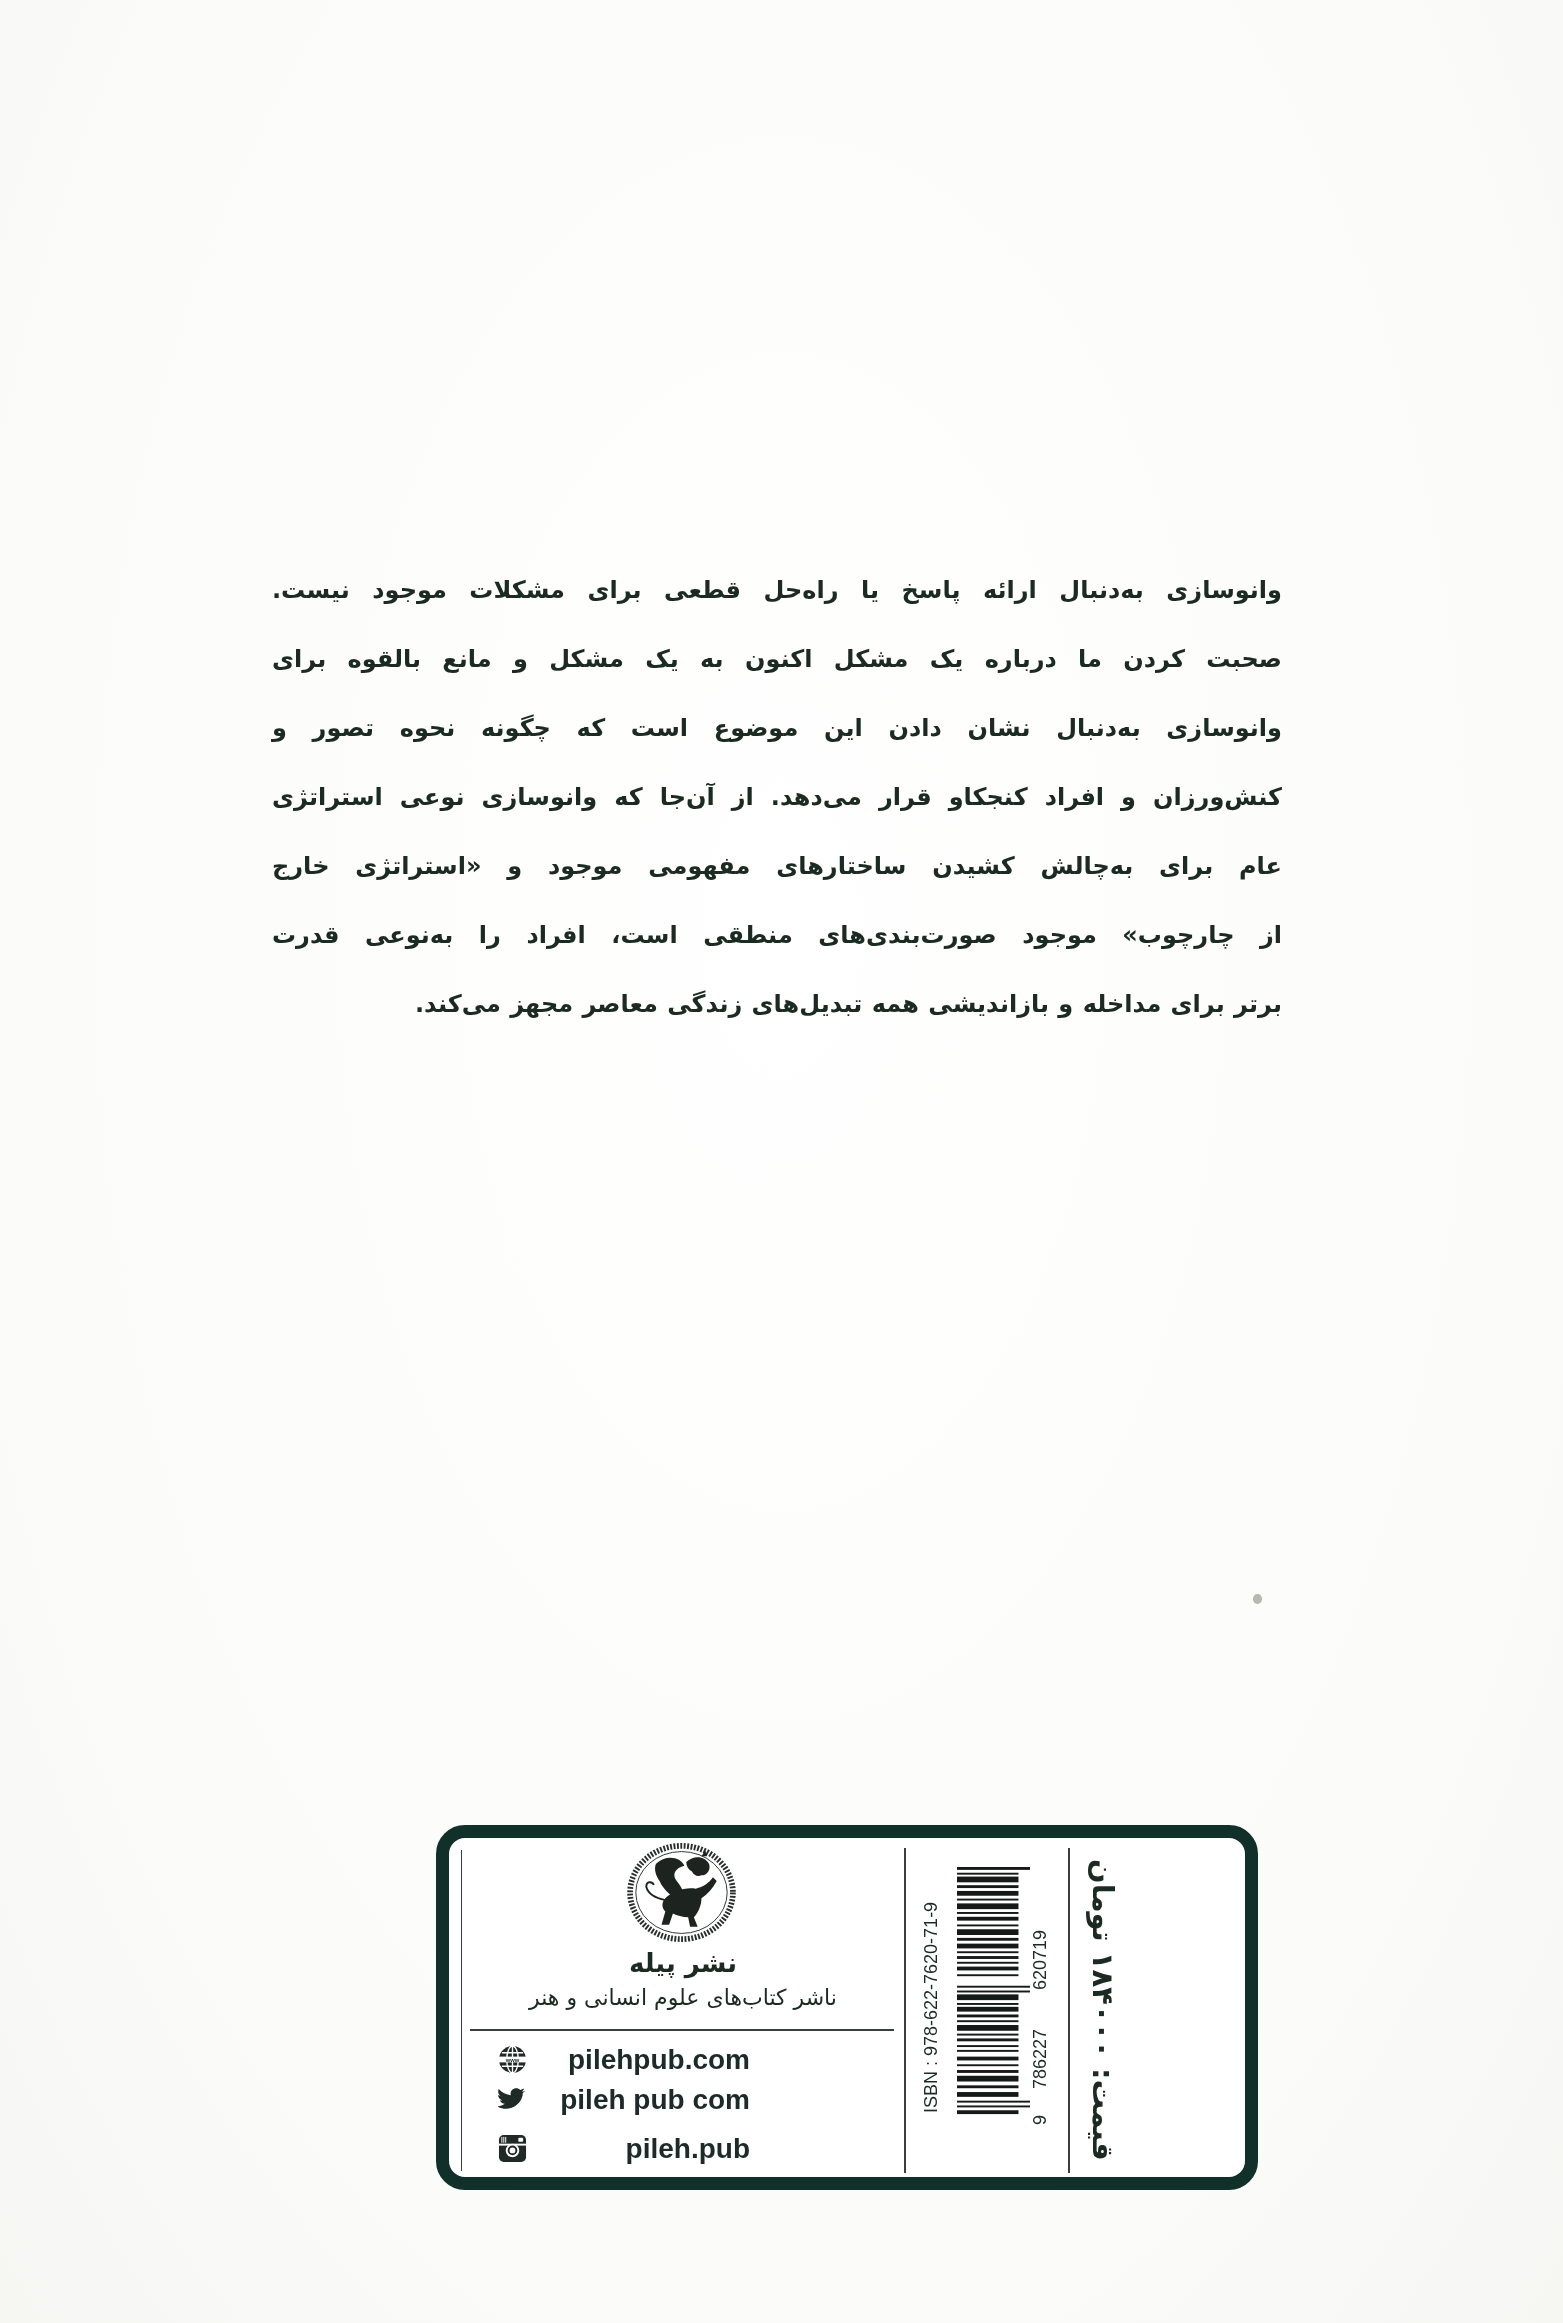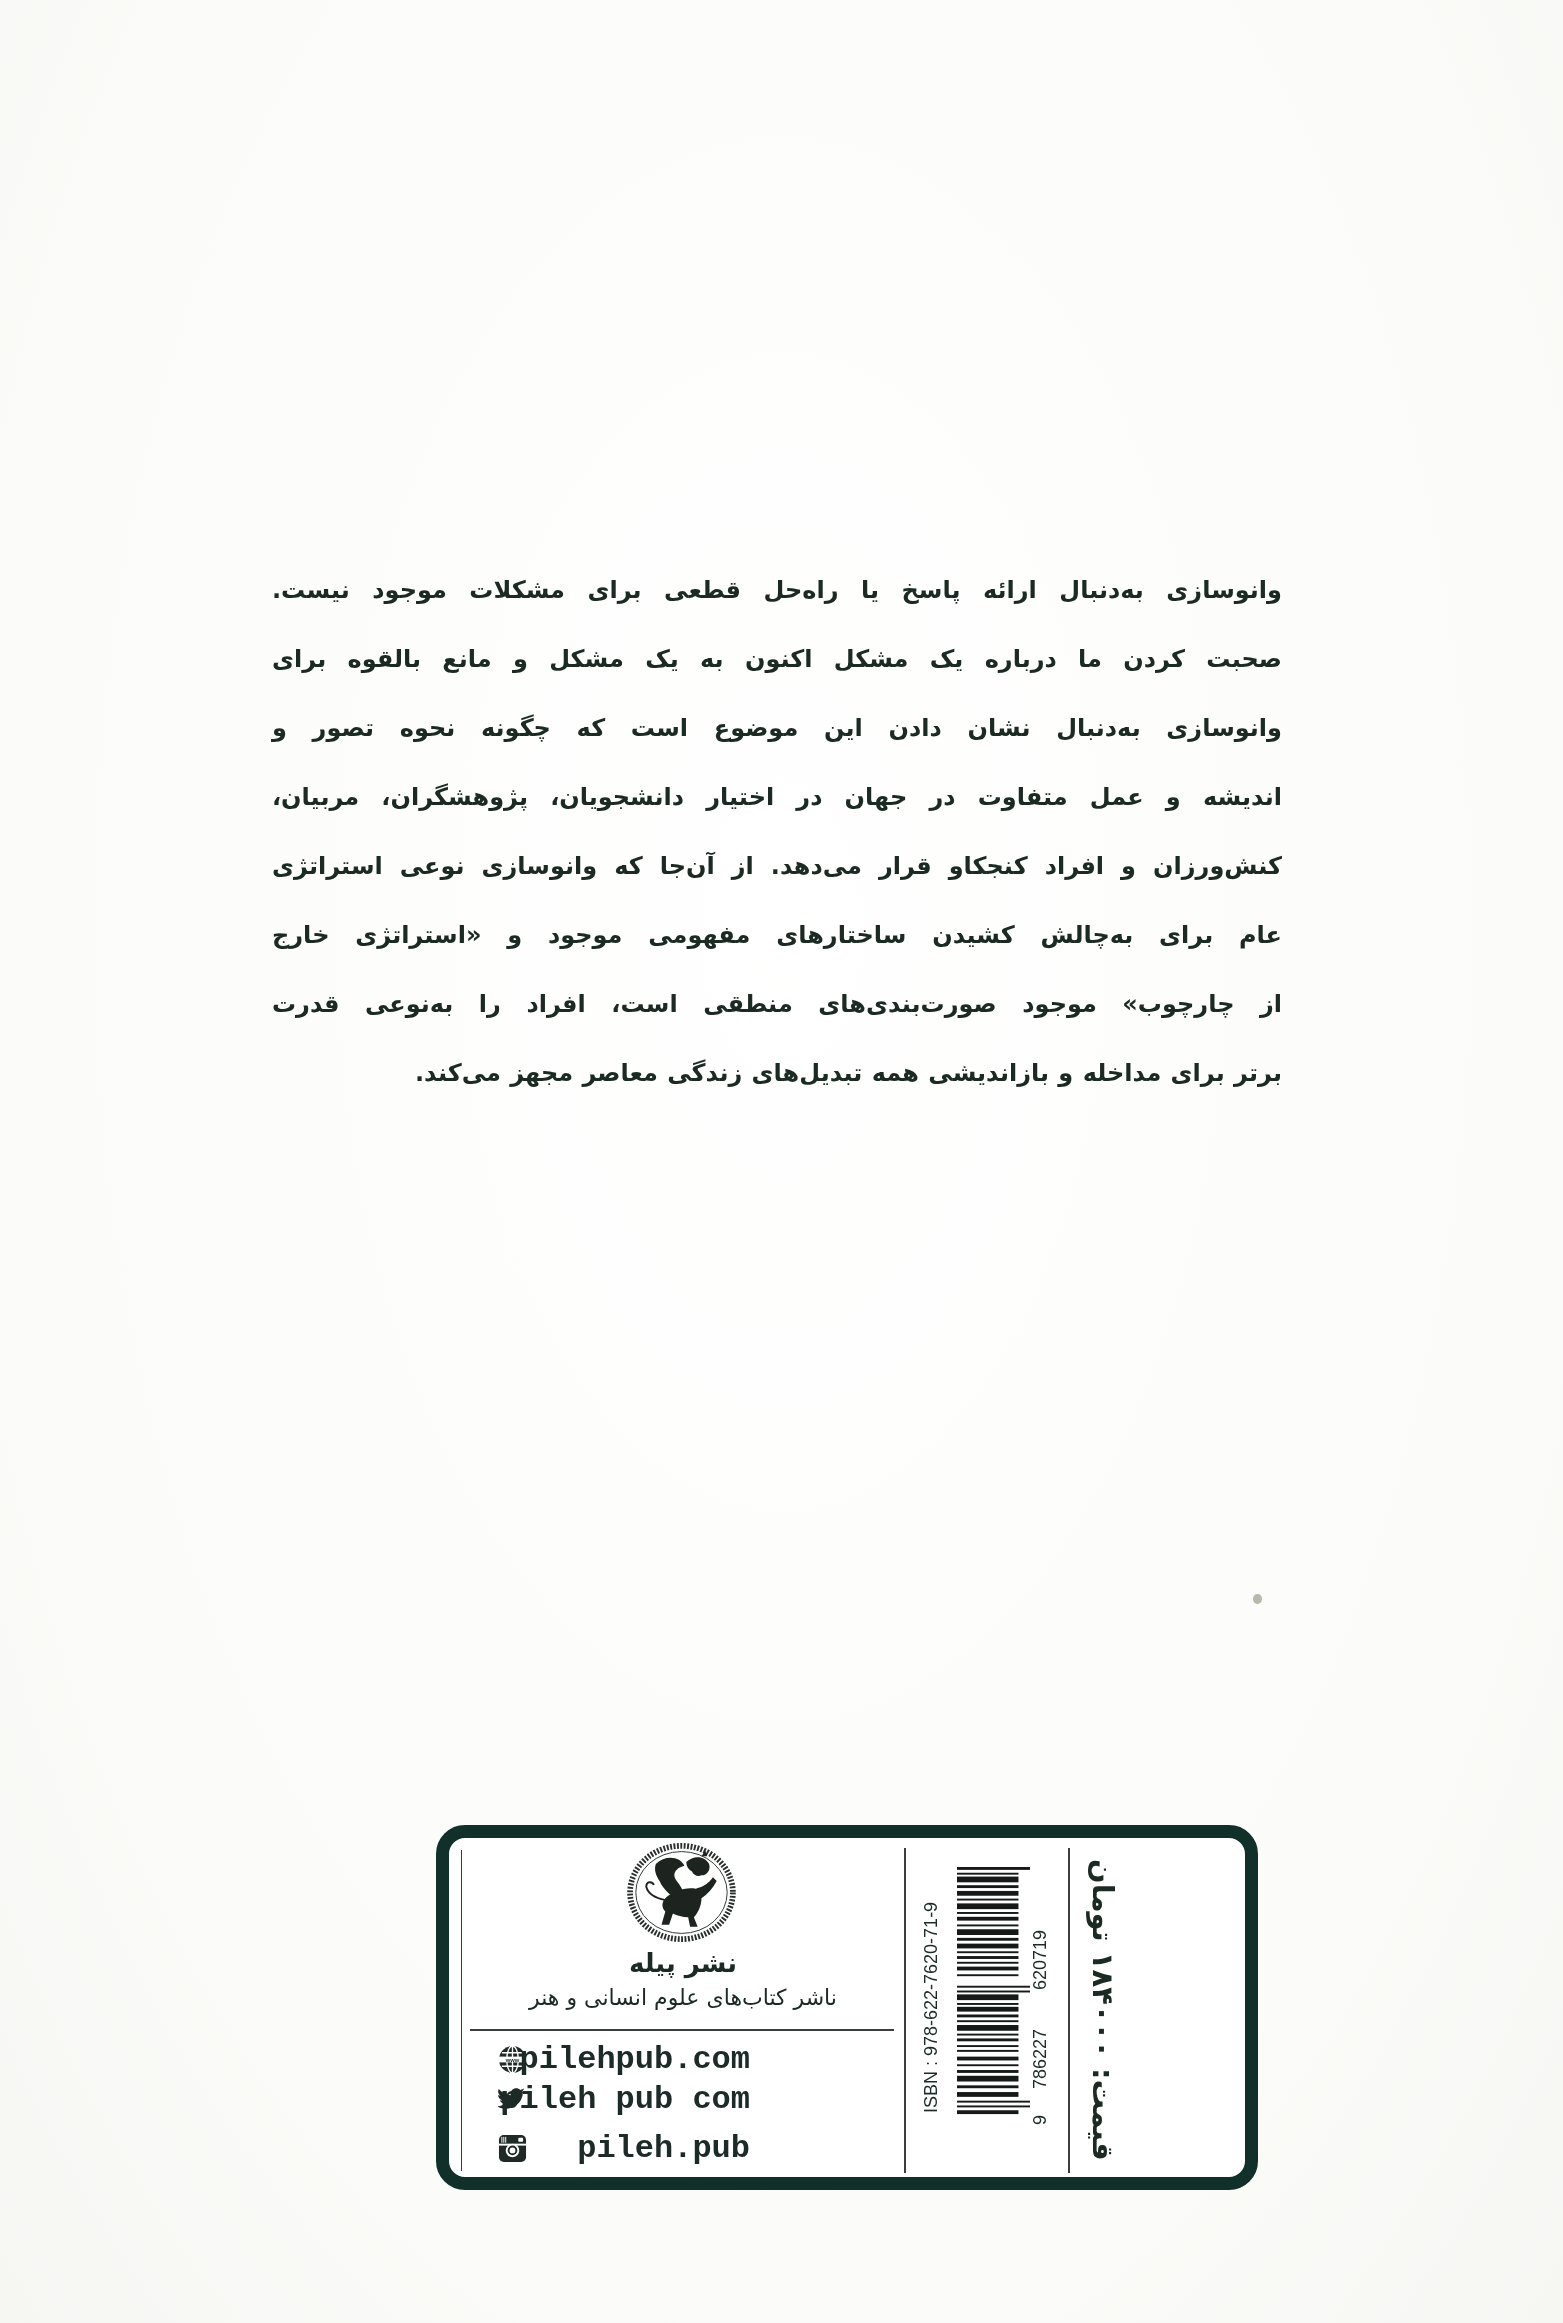--- a/index.html
+++ b/index.html
@@ -125,23 +125,23 @@
     position: absolute;
     left: 15.3px;
     top: 5.7px;
     width: 29px;
     height: 29px;
   }
   .contact-row .text {
     position: absolute;
     right: 134px;
     top: 0;
-    font-family: Liberation Mono, monospace;
+    font-family: Liberation Sans, sans-serif;
     font-weight: bold;
-    font-size: 32px;
+    font-size: 28px;
     line-height: 42px;
     color: #1c2a28;
     white-space: nowrap;
   }
   .row-1 { top: 201px; }
   .row-2 { top: 241px; }
   .row-3 { top: 290px; }
 
   
   .isbn-text {
@@ -199,21 +199,20 @@
 </style>
 </head>
 <body>
 
 <div class="page">
 
   <div class="blurb">
     <span class="blurb-line">وانوسازی به‌دنبال ارائه پاسخ یا راه‌حل قطعی برای مشکلات موجود نیست.</span>
     <span class="blurb-line">صحبت کردن ما درباره یک مشکل اکنون به یک مشکل و مانع بالقوه برای</span>
     <span class="blurb-line">وانوسازی به‌دنبال نشان دادن این موضوع است که چگونه نحوه تصور و</span>
-    <span class="blurb-line">اندیشه و عمل متفاوت در جهان در اختیار دانشجویان، پژوهشگران، مربیان،</span>
     <span class="blurb-line">کنش‌ورزان و افراد کنجکاو قرار می‌دهد. از آن‌جا که وانوسازی نوعی استراتژی</span>
     <span class="blurb-line">عام برای به‌چالش کشیدن ساختارهای مفهومی موجود و «استراتژی خارج</span>
     <span class="blurb-line">از چارچوب» موجود صورت‌بندی‌های منطقی است، افراد را به‌نوعی قدرت</span>
     <span class="blurb-line last">برتر برای مداخله و بازاندیشی همه تبدیل‌های زندگی معاصر مجهز می‌کند.</span>
   </div>
 
   <div class="speck"></div>
 
   <div class="colophon">
     <div class="inner-line vline-left"></div>

